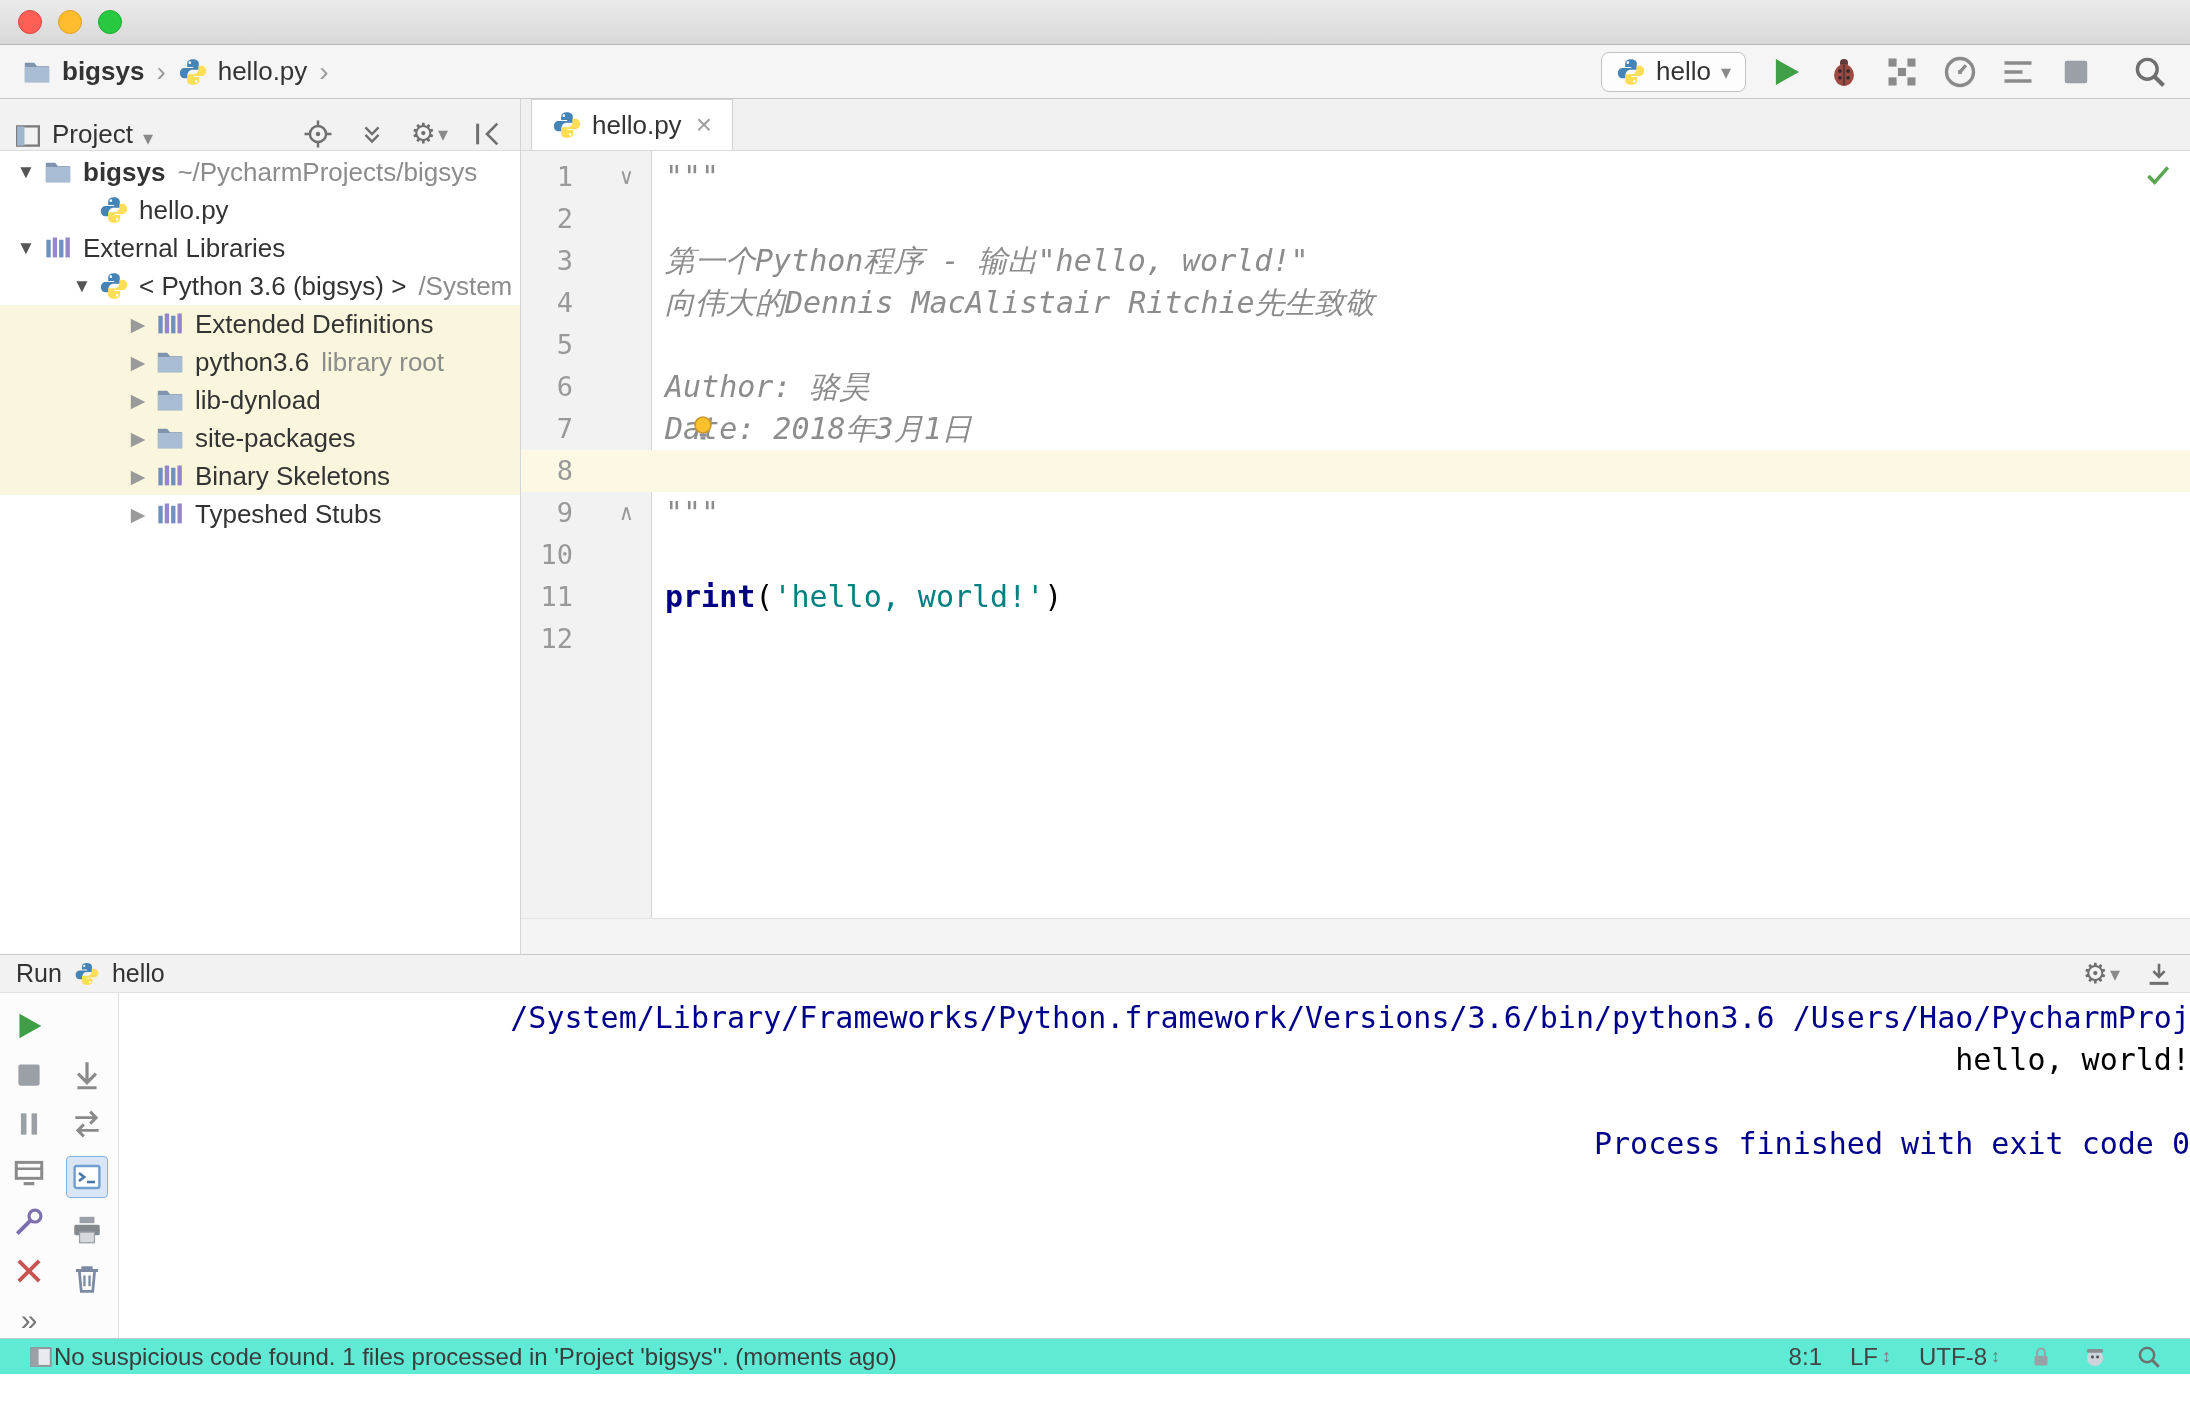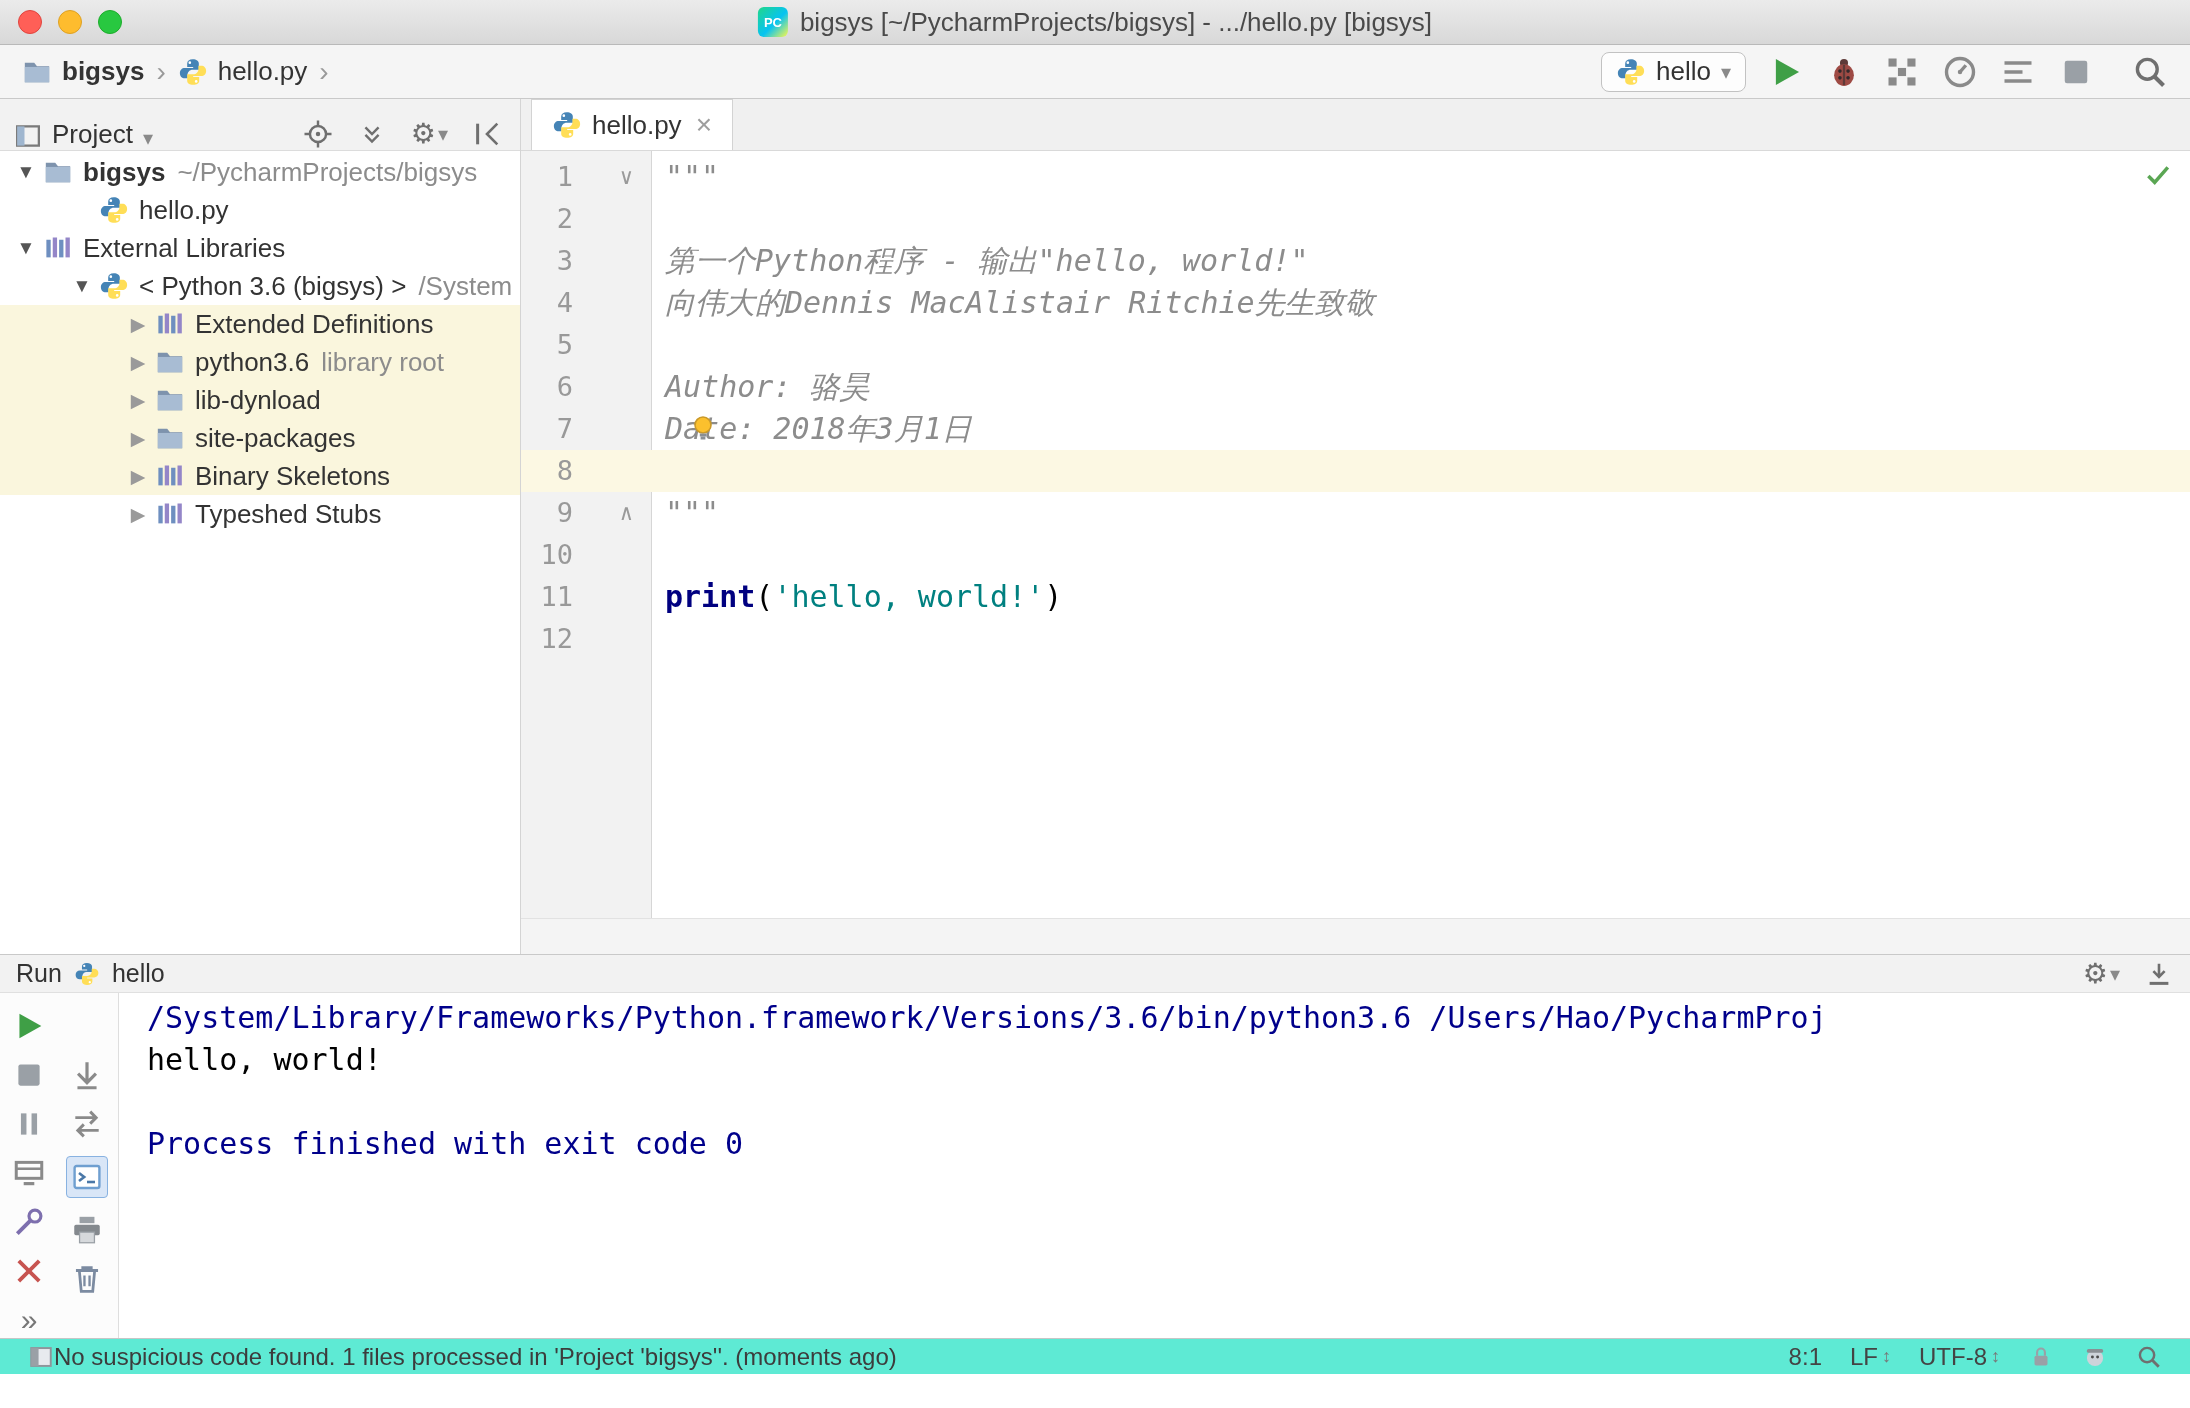--- a/index.html
+++ b/index.html
@@ -86,21 +86,21 @@
   .rh-icon{width:26px;height:26px;}
   .rh-right{margin-left:auto;display:flex;align-items:center;gap:24px;}
   .run-body{flex:1;display:flex;min-height:0;}
   .run-toolbar{width:119px;border-right:1px solid #dedede;background:#fcfcfc;display:flex;padding-top:16px;}
   .rt-col{width:58px;display:flex;flex-direction:column;align-items:center;gap:15px;}
   .rt-btn{width:34px;height:34px;}
   .rt-btn.selected{background:#d9e6f7;border:1px solid #88b2e1;border-radius:4px;width:42px;height:42px;padding:4px;}
   .rt-spacer{height:34px;}
   .rt-more{font-size:30px;color:#777;line-height:34px;}
   .console{flex:1;background:#fff;padding:4px 0 0 28px;overflow:hidden;
-           font-family:"DejaVu Sans Mono",monospace;font-size:30px;}
+           font-family:"DejaVu Sans Mono",monospace;font-size:30px;text-align:right;}
   .console-line{min-height:42px;line-height:42px;white-space:pre;}
   .console-line.system{color:var(--system-console,#00008b);}
   .console-line.stdout{color:#000;}
 
   
   .statusbar{height:36px;border-top:1px solid #c6c6c6;background:#5eead4;
              display:flex;align-items:center;padding:0 28px;font-size:24px;color:#3c3c3c;gap:0;}
   .sb-icon{width:26px;height:26px;}
   .sb-right{margin-left:auto;display:flex;align-items:center;gap:28px;color:#444;}
   .sb-widget{display:flex;align-items:center;gap:4px;}
@@ -110,24 +110,20 @@
 </head>
 <body>
 
 <div class="app">
 
   <header class="titlebar">
     <div class="traffic">
       <span class="tl red"></span>
       <span class="tl yellow"></span>
       <span class="tl green"></span>
-    </div>
-    <div class="title-center">
-      <span class="pycharm-logo">PC</span>
-      <span>bigsys [~/PycharmProjects/bigsys] - .../hello.py [bigsys]</span>
     </div>
   </header>
 
   <nav class="navbar">
     <span class="icon nb-icon">
         <svg viewBox="0 0 16 16">
           <path fill="#7e93ad" d="M1.5 3h5l1.5 1.9h6.5V13.5H1.5z"></path>
           <path fill="#a8bcd3" d="M1.5 5.3h13V13.5h-13z"></path>
         </svg>
       </span>

